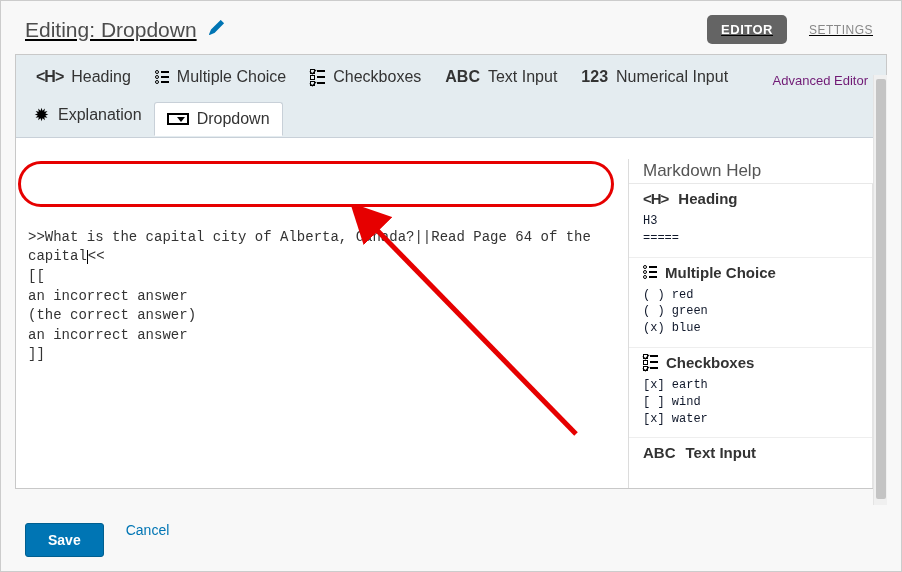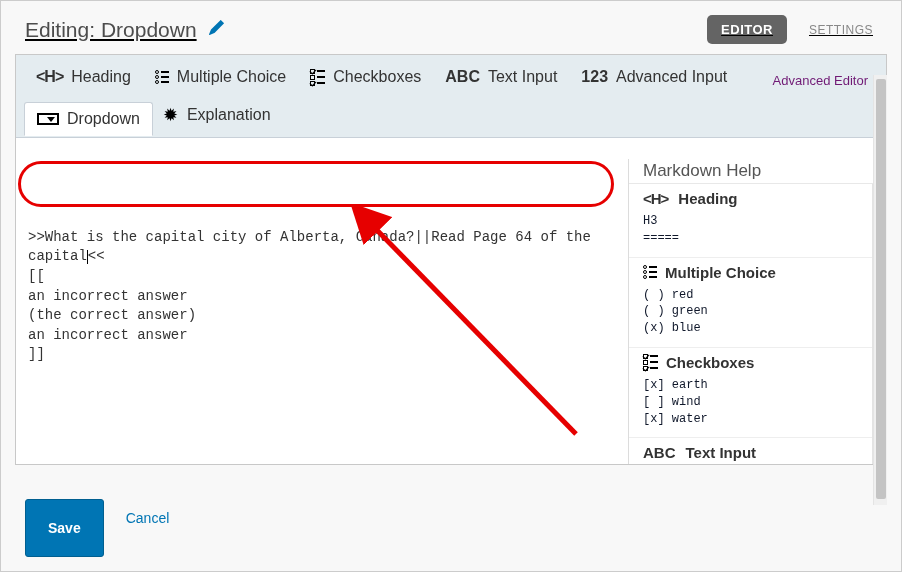--- a/index.html
+++ b/index.html
@@ -33,21 +33,21 @@
 .help-scroll-inner { padding: 0 0 25px 0; }
 .help-block { padding: 6px 14px 10px 14px; border-bottom: 1px solid #eee; }
 .help-block h4 { display: flex; align-items: center; font-size: 15px; color: #333; margin-bottom: 6px; font-weight: 700; }
 .help-block h4 .hicn { margin-right: 10px; font-weight: 900; }
 .help-block pre { font-family: "Courier New", monospace; font-size: 12px; color: #0f172a; line-height: 1.4; white-space: pre; }
 
 .scrollbar-v { position: absolute; top: 0; right: 0; width: 14px; height: 100%; background: #f0f0f0; border-left: 1px solid #e4e4e4; }
 .scrollbar-thumb { position: absolute; left: 2px; width: 10px; background: #c4c4c4; border-radius: 2px; }
 
 .footer { padding: 14px 24px; display: flex; align-items: center; gap: 22px; }
-.btn-save { background: #0075b4; color: #fff; border: 1px solid #005f90; padding: 20px 22px; font-size: 14px; font-weight: 700; border-radius: 3px; cursor: pointer; margin-top: 20px; }
+.btn-save { background: #0075b4; color: #fff; border: 1px solid #005f90; padding: 8px 22px; font-size: 14px; font-weight: 700; border-radius: 3px; cursor: pointer; margin-top: 20px; }
 .btn-cancel { color: #0075b4; font-size: 14px; cursor: pointer; }
 
 
 .icn-h::before { content: "<H>"; font-family: Arial; letter-spacing: -1px; }
 .icn-mc { display:inline-flex; flex-direction:column; gap:1px; margin-right:8px;}
 .icn-mc span{ display:flex; align-items:center; gap:2px;}
 .icn-mc .dot{width:4px;height:4px;border-radius:50%;border:1px solid #000;}
 .icn-mc .bar{width:8px;height:2px;background:#000;}
 .icn-cb { display:inline-flex; flex-direction:column; gap:1px; margin-right:8px;}
 .icn-cb span{ display:flex; align-items:center; gap:2px;}
@@ -118,31 +118,31 @@
             </span>
           </span>
           <span>Checkboxes</span>
         </div>
       <div class="tool">
           <span class="tool-icon icn-abc"></span>
           <span>Text Input</span>
         </div>
       <div class="tool">
           <span class="tool-icon icn-123"></span>
-          <span>Advanced Input</span>
+          <span>Numerical Input</span>
         </div>
       <a class="adv-editor">Advanced Editor</a>
       <div style="flex-basis:100%;height:0;"></div>
+      <div class="tool">
+          <span class="icn-sun"></span>
+          <span>Explanation</span>
+        </div>
       <div class="tool active">
           <span class="icn-dd"></span>
           <span>Dropdown</span>
-        </div>
-      <div class="tool">
-          <span class="icn-sun"></span>
-          <span>Explanation</span>
         </div>
     </div>
 
     <div class="editor-body">
       <div class="code-pane">
         <div class="highlight-oval" style="left:2px; top:2px; width:596px; height:46px;"></div>
         <div class="code-text"><span>&gt;&gt;What is the capital city of Alberta, Canada?||Read Page 64 of the </span><br><span>capital</span><span class="cursor-line"></span><span>&lt;&lt;</span><span style="white-space:pre;">
 [[
 an incorrect answer
 (the correct answer)

